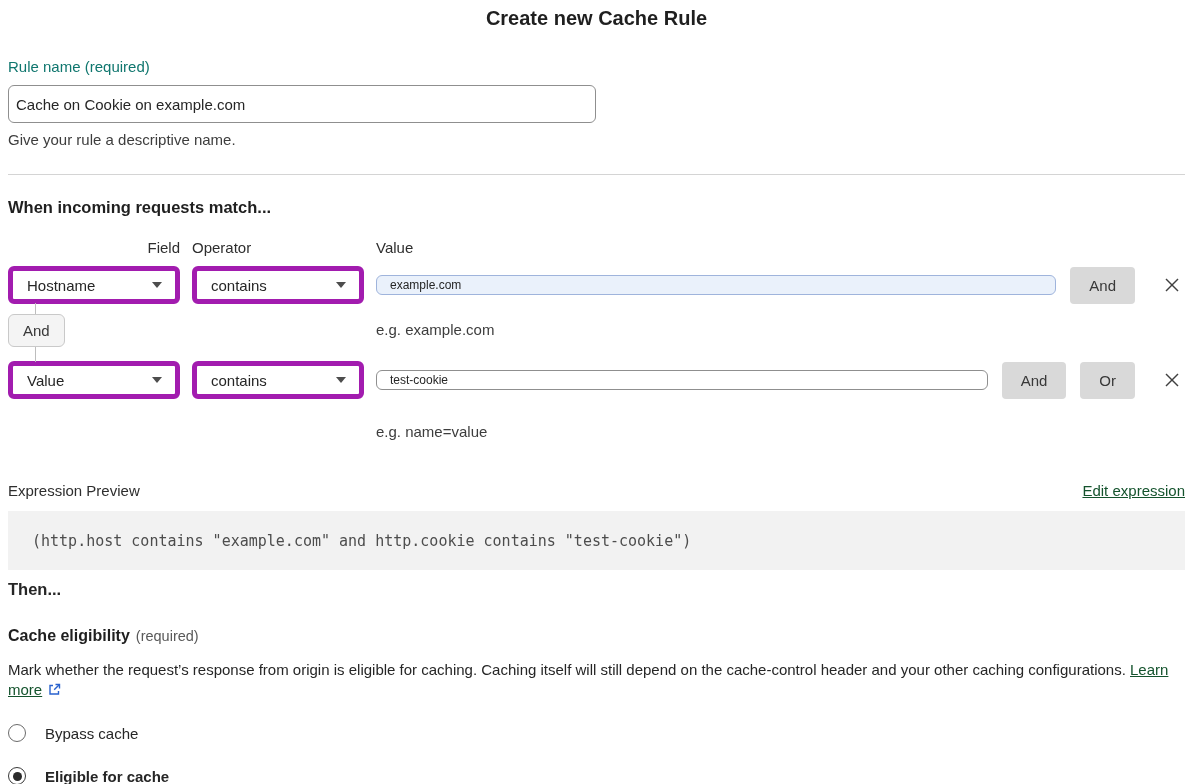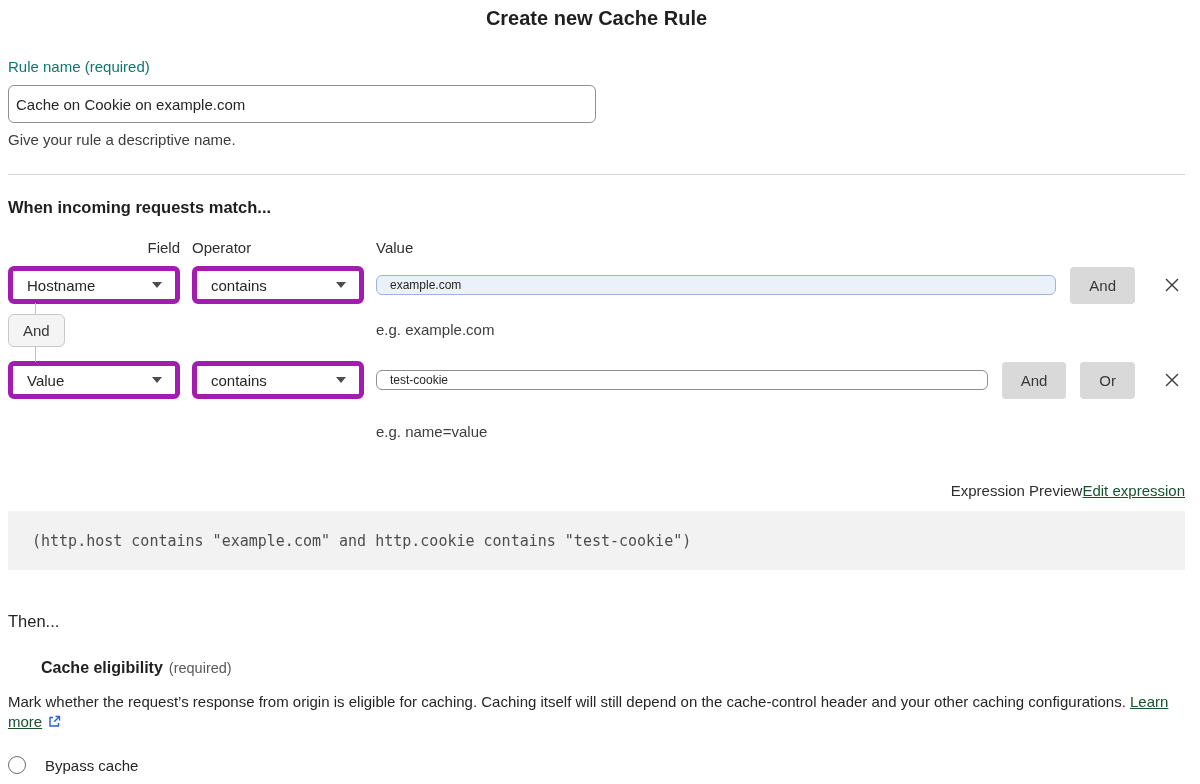--- a/index.html
+++ b/index.html
@@ -68,31 +68,31 @@
   }
   .connector-chip {
     position: absolute; left: 0; top: 10px; z-index: 2;
     background: #f4f4f4; border: 1px solid #c9c9c9; border-radius: 6px;
     padding: 7px 14px; color: #383838; cursor: pointer; font-size: 15px;
     font-family: "Liberation Sans", sans-serif;
   }
   .hint-abs { position: absolute; left: 368px; top: 17px; color: #3d3d3d; }
   .hint-flow { margin: 24px 0 0 368px; color: #3d3d3d; }
 
-  .expr-header { display: flex; justify-content: flex-end; align-items: flex-end; margin-top: 42px; }
+  .expr-header { display: flex; justify-content: space-between; align-items: flex-end; margin-top: 42px; }
   .expr-label { color: #2e2e2e; }
   .link { color: #14532d; text-decoration: underline; cursor: pointer; }
   .code-block {
     margin-top: 12px; height: 59px; background: #f2f2f2;
     display: flex; align-items: center; padding: 0 24px;
     font-family: "DejaVu Sans Mono", monospace; font-size: 15px; color: #4d4d4d;
   }
 
-  .then-heading { font-size: 16.5px; font-weight: 400; margin-top: 42px; }
-  .eligibility-title { margin-top: 28px; font-size: 16px; font-weight: 700; color: #1f1f1f; margin-left: 33px; }
+  .then-heading { font-size: 16.5px; font-weight: 700; margin-top: 10px; }
+  .eligibility-title { margin-top: 28px; font-size: 16px; font-weight: 700; color: #1f1f1f; }
   .required-note { font-weight: 400; font-size: 14.5px; color: #595959; margin-left: 6px; }
   .description { margin-top: 15px; line-height: 20px; color: #262626; max-width: 1170px; }
   .ext-icon { margin-left: 5px; vertical-align: -2px; }
 
   .radio-row { display: flex; align-items: center; gap: 19px; cursor: pointer; }
   .radio-row.first { margin-top: 24px; }
   .radio-row.second { margin-top: 25px; }
   .radio-circle {
     width: 18px; height: 18px; border-radius: 50%;
     border: 1.5px solid #6b6b6b; background: #fff; flex: none;

